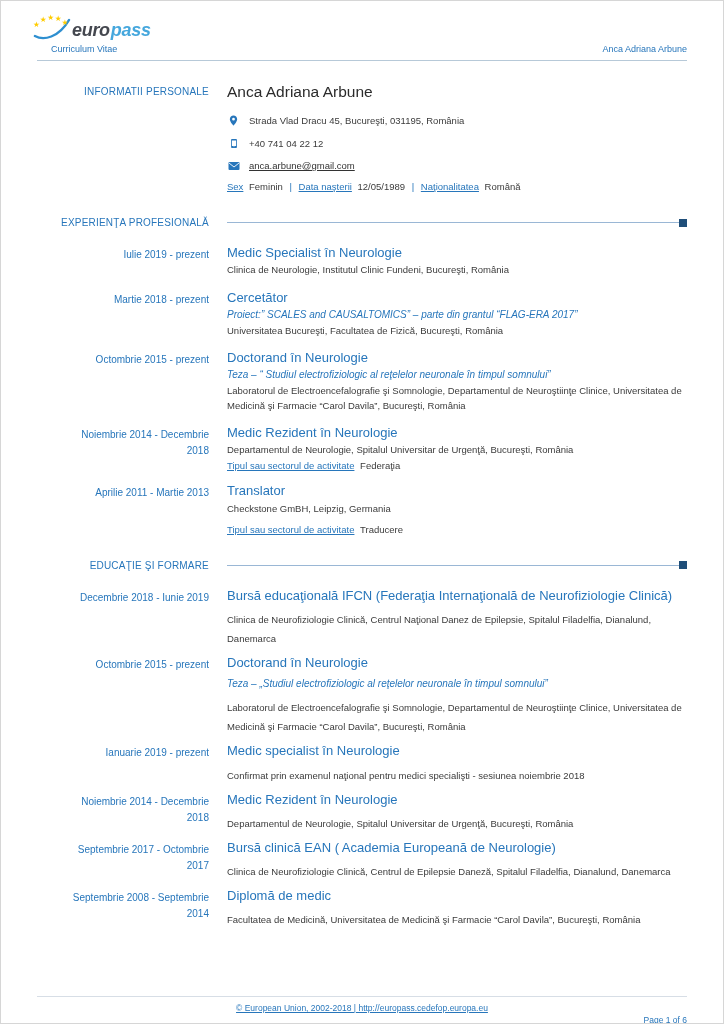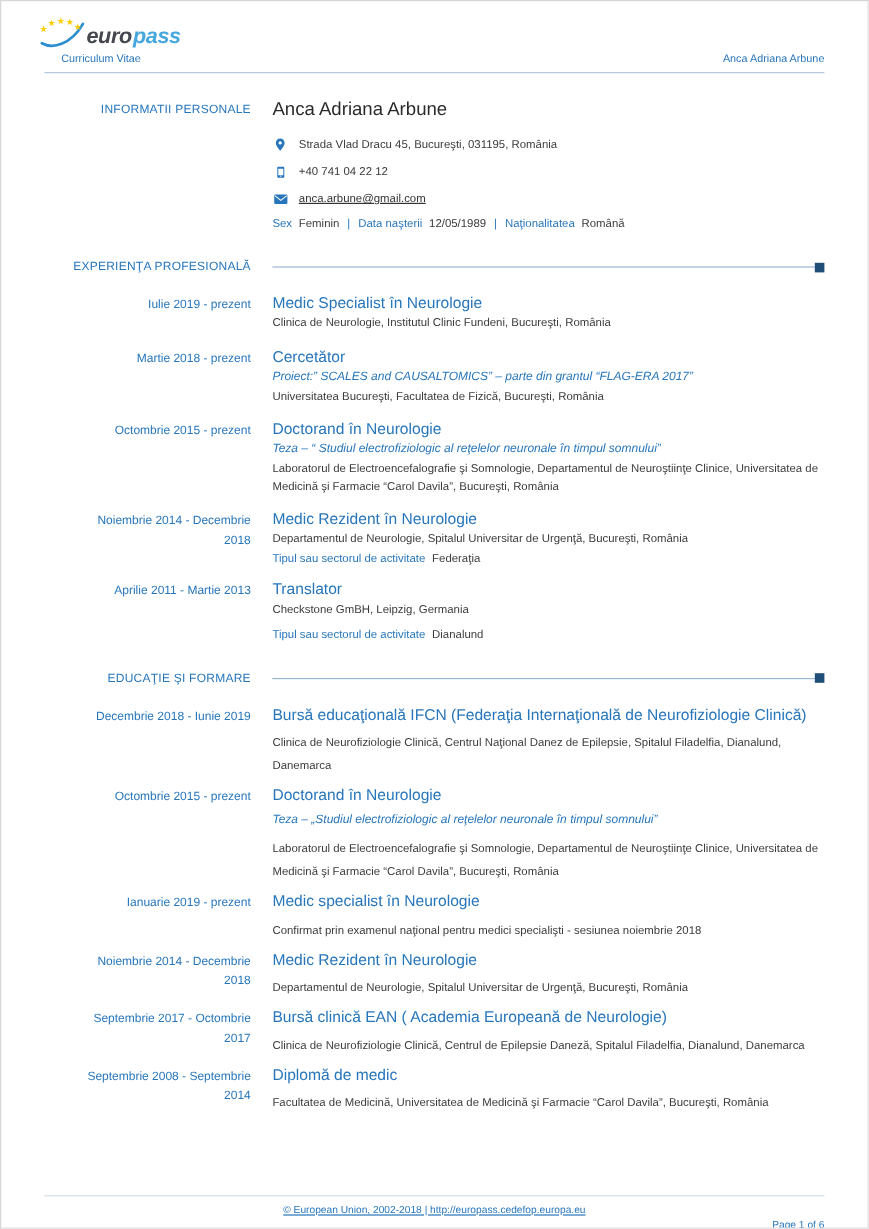--- a/index.html
+++ b/index.html
@@ -39,21 +39,21 @@
   .date { font-size: 10px; color: var(--accent); line-height: 1.6; padding-top: 2px; }
   .date span { display: inline-block; max-width: 152px; text-align: right; }
 
   
   .personal { margin-top: 22px; }
   .person-name { font-size: 15.5px; font-weight: 400; color: #2b2b2b; margin-bottom: 13px; }
   .contact-line { display: flex; align-items: center; gap: 9px; font-size: 9.5px; color: var(--text); margin-bottom: 10px; }
   .cicon { display: inline-flex; width: 13px; justify-content: center; }
   .email { color: #333; text-decoration: underline; cursor: pointer; }
   .meta-line { font-size: 9.5px; margin-top: 2px; }
-  .meta-line .lbl, .activity .lbl { color: var(--accent); }
+  .meta-line .lbl, .activity .lbl { color: var(--accent); text-decoration: underline; }
   .meta-line .val, .activity .val { color: var(--text); margin-left: 3px; }
   .meta-line .sep { color: var(--accent); margin: 0 4px; }
 
   
   .section-row { margin-top: 22px; margin-bottom: 17px; }
   .rule-wrap { display: flex; align-items: center; padding-top: 3px; }
   .rule-line { flex: 1; border-top: 1px solid #9ab7d5; }
   .rule-square { width: 8px; height: 8px; background: #1f4e79; }
 
   
@@ -200,21 +200,21 @@
         </div>
       </div>
 
       <div class="row entry has-extra">
         <div class="col-left date"><span>Aprilie 2011 - Martie 2013</span></div>
         <div class="col-right">
           <div class="entry-title">Translator</div>
           <div class="entry-line">Checkstone GmBH, Leipzig, Germania</div>
           <div class="activity">
             <span class="lbl">Tipul sau sectorul de activitate</span>
-            <span class="val">Dianalund</span>
+            <span class="val">Traducere</span>
           </div>
         </div>
       </div>
     </section>
 
     <section class="edu">
       <div class="row section-row">
         <div class="col-left section-title">EDUCAŢIE ŞI FORMARE</div>
         <div class="col-right rule-wrap">
           <div class="rule-line"></div>

